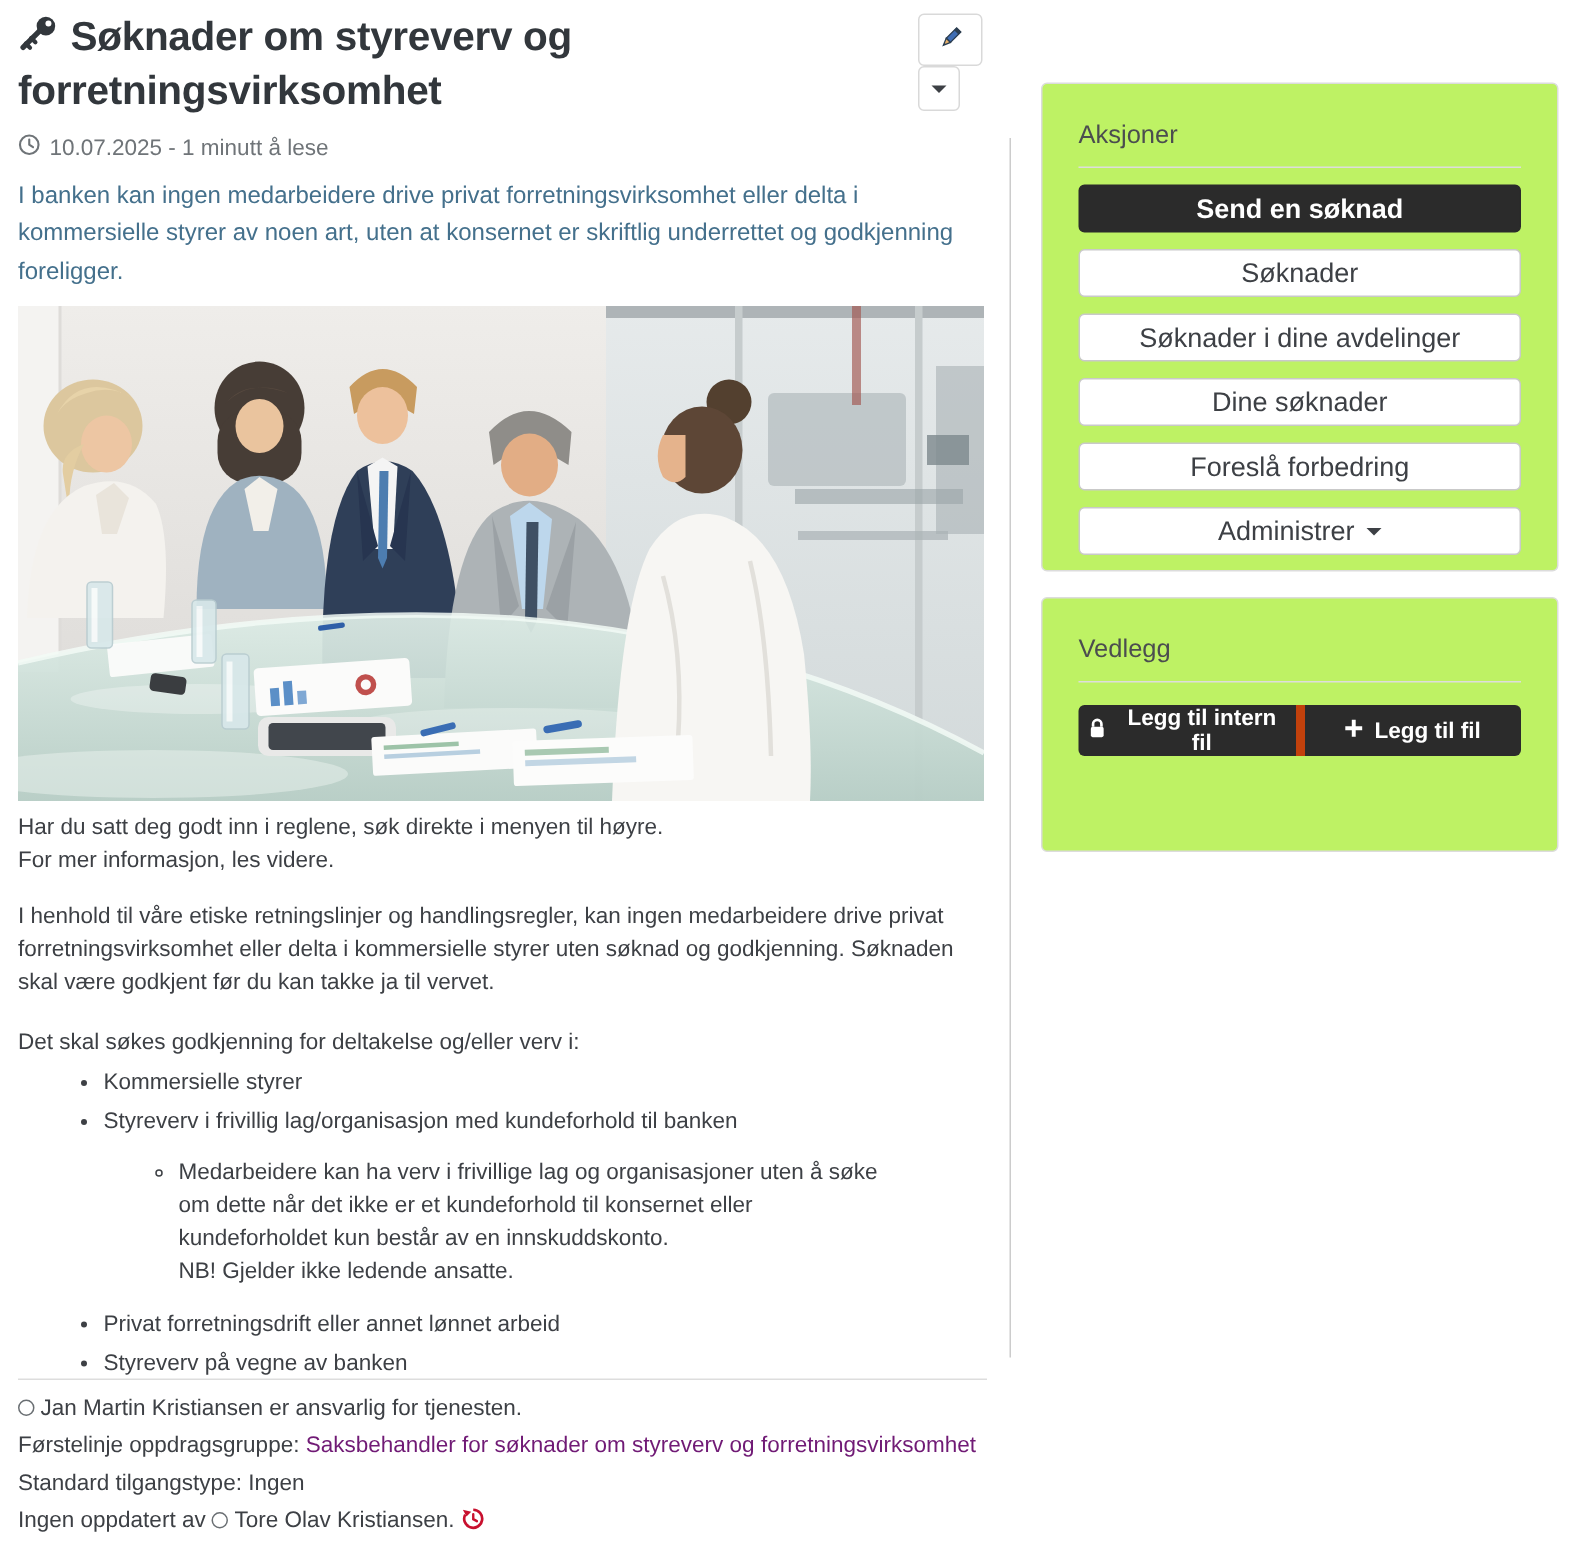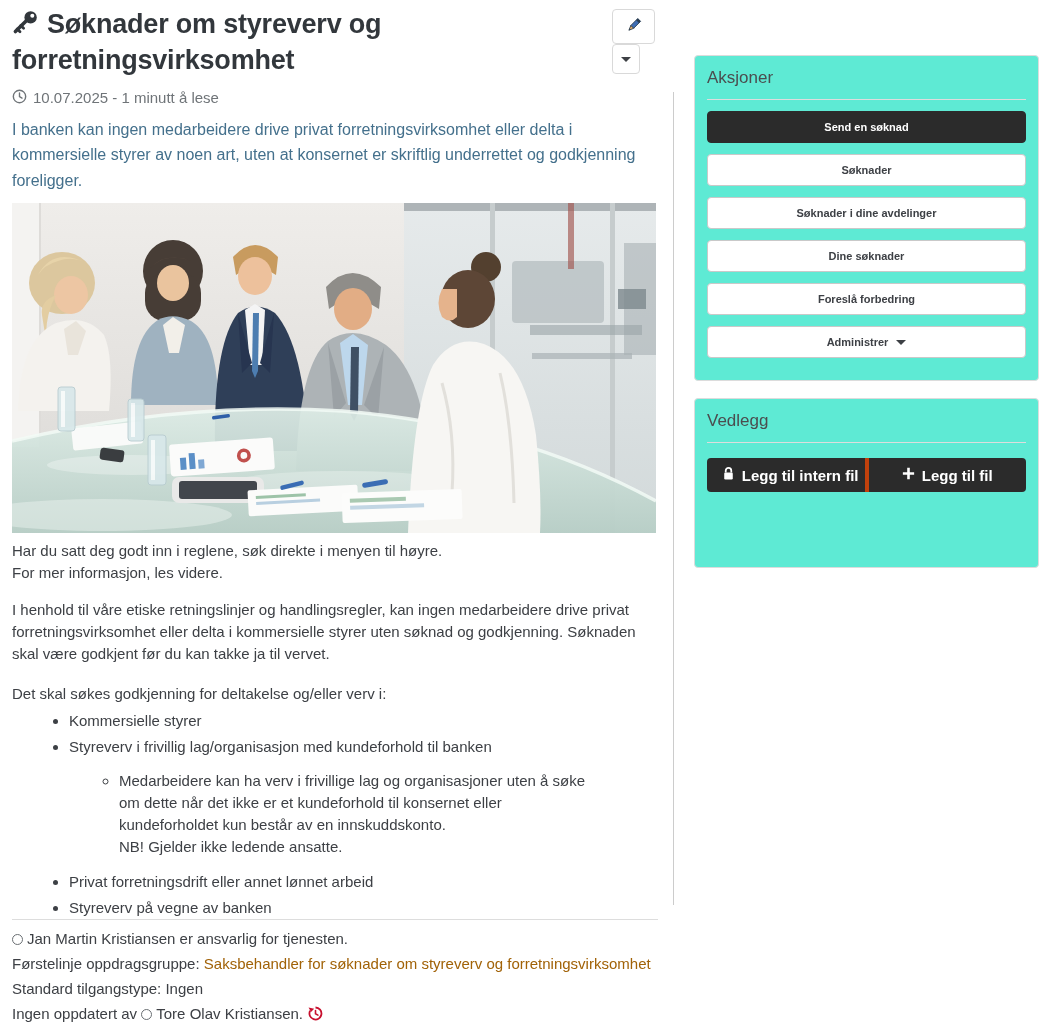--- a/index.html
+++ b/index.html
@@ -46,52 +46,52 @@
   ul.l1.last { margin-top:13px; }
 
   
   .footer { position:absolute; left:12px; top:919px; width:646px; font-size:15px; color:#3d4045; }
   .footer hr { border:none; border-top:1px solid #dddddd; margin:0 0 9px; }
   .footer p { margin:0 0 5px; line-height:1.33; }
   .presence {
     display:inline-block; width:11px; height:11px; border:1.5px solid #6a6f73;
     border-radius:50%; margin-right:4px; vertical-align:-1px;
   }
-  a.red-link { color:#a16207; text-decoration:none; cursor:pointer; }
+  a.red-link { color:#701a75; text-decoration:none; cursor:pointer; }
   .history-icon { display:inline-block; margin-left:5px; }
   .history-icon svg { width:15px; height:15px; vertical-align:-2px; }
 
   
   .v-divider { position:absolute; left:673px; top:92px; width:1px; height:813px; background:#cccccc; }
 
   
   .panel {
-    position:absolute; left:694px; width:345px; background:#5eead4;
-    border:1px solid #dcdcdc; border-radius:4px; padding:12px;
+    position:absolute; left:694px; width:345px; background:#bef264;
+    border:1px solid #dcdcdc; border-radius:4px; padding:24px;
   }
   .panel-actions { top:55px; height:326px; }
   .panel-attach  { top:398px; height:170px; }
   .panel h2 { margin:0 0 11px; font-size:17px; font-weight:400; color:#4b4d4f; }
   .panel hr.rule { border:none; border-top:1px solid #dddddd; margin:0 0 4px; }
 
   .sb-btn {
     display:flex; align-items:center; justify-content:center; width:100%; height:32px;
-    border-radius:4px; font-size:11px; font-family:inherit; cursor:pointer; margin-top:11px;
+    border-radius:4px; font-size:18px; font-family:inherit; cursor:pointer; margin-top:11px;
   }
   .sb-btn.dark  { background:#2b2b2b; color:#fff; border:1px solid #2b2b2b; font-weight:700; }
-  .sb-btn.light { background:#fff; color:#3d4045; border:1px solid #c9c9c9; font-weight:700; }
+  .sb-btn.light { background:#fff; color:#3d4045; border:1px solid #c9c9c9; font-weight:400; }
   .sb-btn .tri-down { margin-left:8px; }
 
   .attach-group { display:flex; margin-top:15px; }
   .attach-btn {
     flex:1; height:34px; background:#2b2b2b; color:#fff; border:none; cursor:pointer;
     font-family:inherit; font-weight:700; font-size:15px;
     display:flex; align-items:center; justify-content:center; gap:7px;
   }
-  .attach-btn.first  { border-radius:4px 0 0 4px; border-right:4px solid #c2410c;justify-content:flex-end; }
+  .attach-btn.first  { border-radius:4px 0 0 4px; border-right:6px solid #c2410c;justify-content:flex-end; }
   .attach-btn.second { border-radius:0 4px 4px 0; }
   .attach-btn svg { width:13px; height:15px; }
 
   .attach-foot { display:flex; align-items:center; justify-content:space-between; margin-top:13px; font-size:15px; color:#3d4045; }
   .max-size { width:162px; line-height:1.4; }
   .show-deleted { display:flex; align-items:center; gap:8px; }
   .checkbox { width:16px; height:16px; border:1px solid #8a8a8a; border-radius:2px; background:#fff; cursor:pointer; flex:0 0 auto; }
 </style>
 </head>
 <body>

